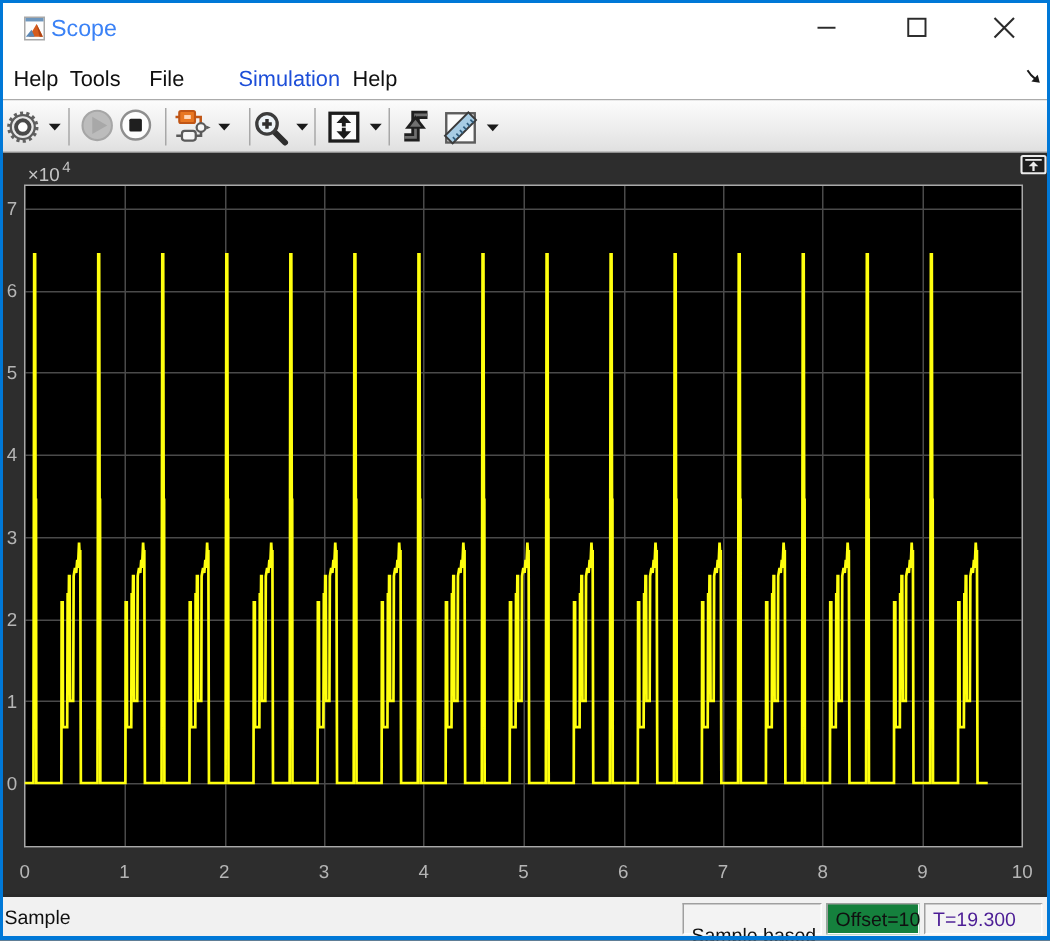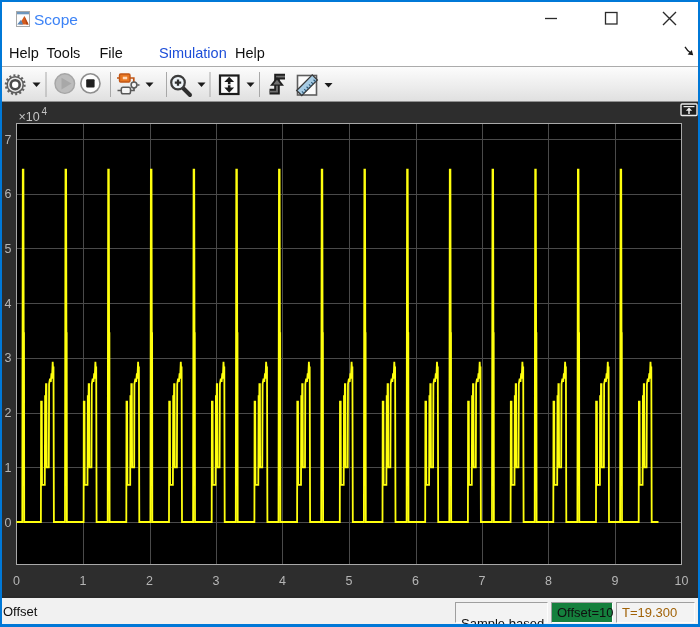--- a/index.html
+++ b/index.html
@@ -137,15 +137,15 @@
   <text x="18.5" y="120.5" font-size="12.5" fill="#c4c4c4">×10</text>
   <text x="41.5" y="114.5" font-size="10" fill="#c4c4c4">4</text>
   <path d="M16.5,522.0 L22.3,522.0 L22.8,169.6 L23.4,169.6 L23.7,333.2 L24.0,333.2 L24.2,522.0 L40.9,522.0 L41.1,401.6 L41.8,401.6 L42.0,484.8 L44.8,484.8 L45.1,396.2 L45.5,396.2 L45.7,415.3 L46.0,384.1 L46.4,384.1 L46.7,467.3 L48.8,467.3 L49.1,384.1 L50.0,378.6 L50.8,381.9 L51.5,373.2 L52.0,378.6 L52.7,361.7 L53.1,369.9 L53.5,366.6 L53.9,522.0 L65.0,522.0 L65.5,169.6 L66.1,169.6 L66.4,333.2 L66.7,333.2 L66.9,522.0 L83.6,522.0 L83.8,401.6 L84.5,401.6 L84.7,484.8 L87.5,484.8 L87.8,396.2 L88.2,396.2 L88.4,415.3 L88.7,384.1 L89.1,384.1 L89.4,467.3 L91.5,467.3 L91.8,384.1 L92.7,378.6 L93.5,381.9 L94.2,373.2 L94.7,378.6 L95.4,361.7 L95.8,369.9 L96.2,366.6 L96.6,522.0 L107.7,522.0 L108.2,169.6 L108.8,169.6 L109.1,333.2 L109.4,333.2 L109.6,522.0 L126.3,522.0 L126.5,401.6 L127.1,401.6 L127.4,484.8 L130.2,484.8 L130.4,396.2 L130.8,396.2 L131.1,415.3 L131.3,384.1 L131.8,384.1 L132.1,467.3 L134.2,467.3 L134.4,384.1 L135.4,378.6 L136.2,381.9 L136.9,373.2 L137.4,378.6 L138.1,361.7 L138.4,369.9 L138.9,366.6 L139.3,522.0 L150.4,522.0 L150.9,169.6 L151.5,169.6 L151.8,333.2 L152.1,333.2 L152.3,522.0 L169.0,522.0 L169.2,401.6 L169.9,401.6 L170.1,484.8 L172.9,484.8 L173.2,396.2 L173.6,396.2 L173.8,415.3 L174.1,384.1 L174.5,384.1 L174.8,467.3 L176.9,467.3 L177.2,384.1 L178.1,378.6 L178.9,381.9 L179.6,373.2 L180.1,378.6 L180.8,361.7 L181.2,369.9 L181.6,366.6 L182.0,522.0 L193.1,522.0 L193.6,169.6 L194.2,169.6 L194.5,333.2 L194.8,333.2 L195.0,522.0 L211.7,522.0 L211.9,401.6 L212.6,401.6 L212.8,484.8 L215.6,484.8 L215.9,396.2 L216.3,396.2 L216.5,415.3 L216.8,384.1 L217.2,384.1 L217.5,467.3 L219.6,467.3 L219.9,384.1 L220.8,378.6 L221.6,381.9 L222.3,373.2 L222.8,378.6 L223.5,361.7 L223.9,369.9 L224.3,366.6 L224.7,522.0 L235.8,522.0 L236.3,169.6 L236.9,169.6 L237.2,333.2 L237.5,333.2 L237.7,522.0 L254.4,522.0 L254.6,401.6 L255.2,401.6 L255.5,484.8 L258.3,484.8 L258.6,396.2 L258.9,396.2 L259.2,415.3 L259.4,384.1 L259.9,384.1 L260.1,467.3 L262.3,467.3 L262.6,384.1 L263.5,378.6 L264.3,381.9 L265.0,373.2 L265.5,378.6 L266.1,361.7 L266.6,369.9 L267.0,366.6 L267.4,522.0 L278.5,522.0 L279.0,169.6 L279.6,169.6 L279.9,333.2 L280.2,333.2 L280.4,522.0 L297.1,522.0 L297.3,401.6 L298.0,401.6 L298.2,484.8 L301.0,484.8 L301.3,396.2 L301.7,396.2 L301.9,415.3 L302.2,384.1 L302.6,384.1 L302.9,467.3 L305.0,467.3 L305.3,384.1 L306.2,378.6 L307.0,381.9 L307.7,373.2 L308.2,378.6 L308.9,361.7 L309.3,369.9 L309.7,366.6 L310.1,522.0 L321.2,522.0 L321.7,169.6 L322.3,169.6 L322.6,333.2 L322.9,333.2 L323.1,522.0 L339.8,522.0 L340.0,401.6 L340.7,401.6 L340.9,484.8 L343.7,484.8 L344.0,396.2 L344.4,396.2 L344.6,415.3 L344.9,384.1 L345.3,384.1 L345.6,467.3 L347.7,467.3 L348.0,384.1 L348.9,378.6 L349.7,381.9 L350.4,373.2 L350.9,378.6 L351.6,361.7 L352.0,369.9 L352.4,366.6 L352.8,522.0 L363.9,522.0 L364.4,169.6 L365.0,169.6 L365.3,333.2 L365.6,333.2 L365.8,522.0 L382.5,522.0 L382.7,401.6 L383.4,401.6 L383.6,484.8 L386.4,484.8 L386.7,396.2 L387.1,396.2 L387.3,415.3 L387.6,384.1 L388.0,384.1 L388.3,467.3 L390.4,467.3 L390.7,384.1 L391.6,378.6 L392.4,381.9 L393.1,373.2 L393.6,378.6 L394.3,361.7 L394.7,369.9 L395.1,366.6 L395.5,522.0 L406.6,522.0 L407.1,169.6 L407.7,169.6 L408.0,333.2 L408.3,333.2 L408.5,522.0 L425.2,522.0 L425.4,401.6 L426.1,401.6 L426.3,484.8 L429.1,484.8 L429.4,396.2 L429.8,396.2 L430.0,415.3 L430.3,384.1 L430.7,384.1 L431.0,467.3 L433.1,467.3 L433.4,384.1 L434.3,378.6 L435.1,381.9 L435.8,373.2 L436.3,378.6 L437.0,361.7 L437.4,369.9 L437.8,366.6 L438.2,522.0 L449.3,522.0 L449.8,169.6 L450.4,169.6 L450.7,333.2 L451.0,333.2 L451.2,522.0 L467.9,522.0 L468.1,401.6 L468.8,401.6 L469.0,484.8 L471.8,484.8 L472.1,396.2 L472.5,396.2 L472.7,415.3 L473.0,384.1 L473.4,384.1 L473.7,467.3 L475.8,467.3 L476.1,384.1 L477.0,378.6 L477.8,381.9 L478.5,373.2 L479.0,378.6 L479.7,361.7 L480.1,369.9 L480.5,366.6 L480.9,522.0 L492.0,522.0 L492.5,169.6 L493.1,169.6 L493.4,333.2 L493.7,333.2 L493.9,522.0 L510.6,522.0 L510.8,401.6 L511.5,401.6 L511.7,484.8 L514.5,484.8 L514.8,396.2 L515.2,396.2 L515.4,415.3 L515.7,384.1 L516.1,384.1 L516.4,467.3 L518.5,467.3 L518.8,384.1 L519.7,378.6 L520.5,381.9 L521.2,373.2 L521.7,378.6 L522.4,361.7 L522.8,369.9 L523.2,366.6 L523.6,522.0 L534.7,522.0 L535.2,169.6 L535.8,169.6 L536.1,333.2 L536.4,333.2 L536.6,522.0 L553.3,522.0 L553.5,401.6 L554.2,401.6 L554.4,484.8 L557.2,484.8 L557.5,396.2 L557.9,396.2 L558.1,415.3 L558.4,384.1 L558.8,384.1 L559.1,467.3 L561.2,467.3 L561.5,384.1 L562.4,378.6 L563.2,381.9 L563.9,373.2 L564.4,378.6 L565.1,361.7 L565.5,369.9 L565.9,366.6 L566.3,522.0 L577.4,522.0 L577.9,169.6 L578.5,169.6 L578.8,333.2 L579.1,333.2 L579.3,522.0 L596.0,522.0 L596.1,401.6 L596.9,401.6 L597.1,484.8 L599.9,484.8 L600.1,396.2 L600.5,396.2 L600.8,415.3 L601.0,384.1 L601.5,384.1 L601.8,467.3 L603.9,467.3 L604.1,384.1 L605.1,378.6 L605.9,381.9 L606.6,373.2 L607.1,378.6 L607.8,361.7 L608.1,369.9 L608.6,366.6 L609.0,522.0 L620.1,522.0 L620.6,169.6 L621.2,169.6 L621.5,333.2 L621.8,333.2 L622.0,522.0 L638.7,522.0 L638.9,401.6 L639.6,401.6 L639.8,484.8 L642.6,484.8 L642.9,396.2 L643.2,396.2 L643.5,415.3 L643.8,384.1 L644.2,384.1 L644.5,467.3 L646.6,467.3 L646.9,384.1 L647.8,378.6 L648.6,381.9 L649.3,373.2 L649.8,378.6 L650.5,361.7 L650.9,369.9 L651.3,366.6 L651.7,522.0 L658.5,522.0" fill="none" stroke="#ffff0e" stroke-width="1.8" stroke-linejoin="miter" stroke-miterlimit="3"></path>
   <rect x="681" y="104" width="16" height="11.5" rx="1" fill="#1e1e1e" stroke="#ececec" stroke-width="1.4"></rect>
   <line x1="683.5" y1="106.6" x2="694.5" y2="106.6" stroke="#ececec" stroke-width="1.2"></line>
   <line x1="689" y1="108.5" x2="689" y2="114" stroke="#ececec" stroke-width="1.5"></line>
   <path d="M689,107.6 L685.8,110.8 L692.2,110.8 Z" fill="#ececec"></path>
 </svg>
 <div class="abs" style="left:2px;top:596px;width:696px;height:1.5px;background:#2a2a2a"></div>
 <div class="abs" style="left:2px;top:597.5px;width:696px;height:26.5px;background:#f1f1f1"></div>
-<div class="abs" style="left:3px;top:604px;font-size:13px;color:#101010">Offset</div>
+<div class="abs" style="left:3px;top:604px;font-size:13px;color:#101010">Sample</div>
 <div class="abs" style="left:455px;top:601.5px;width:93px;height:21px;background:#f3f3f3;border-top:1px solid #9f9f9f;border-left:1px solid #9f9f9f;border-right:1px solid #fdfdfd;border-bottom:1px solid #fdfdfd;font-size:13px;color:#101010;padding:13px 0 0 5px">Sample based</div>
 <div class="abs" style="left:551px;top:601.5px;width:62px;height:21px;background:#15803d;border-top:1px solid #9f9f9f;border-left:1px solid #9f9f9f;border-right:1px solid #fdfdfd;border-bottom:1px solid #fdfdfd;font-size:13px;color:#101010;padding:2px 0 0 5px">Offset=10</div>
-<div class="abs" style="left:616px;top:601.5px;width:79px;height:21px;background:#f3f3f3;border-top:1px solid #9f9f9f;border-left:1px solid #9f9f9f;border-right:1px solid #fdfdfd;border-bottom:1px solid #fdfdfd;font-size:13px;color:#a16207;padding:2px 0 0 5px">T=19.300</div>
+<div class="abs" style="left:616px;top:601.5px;width:79px;height:21px;background:#f3f3f3;border-top:1px solid #9f9f9f;border-left:1px solid #9f9f9f;border-right:1px solid #fdfdfd;border-bottom:1px solid #fdfdfd;font-size:13px;color:#4c1d95;padding:2px 0 0 5px">T=19.300</div>
 </body></html>

